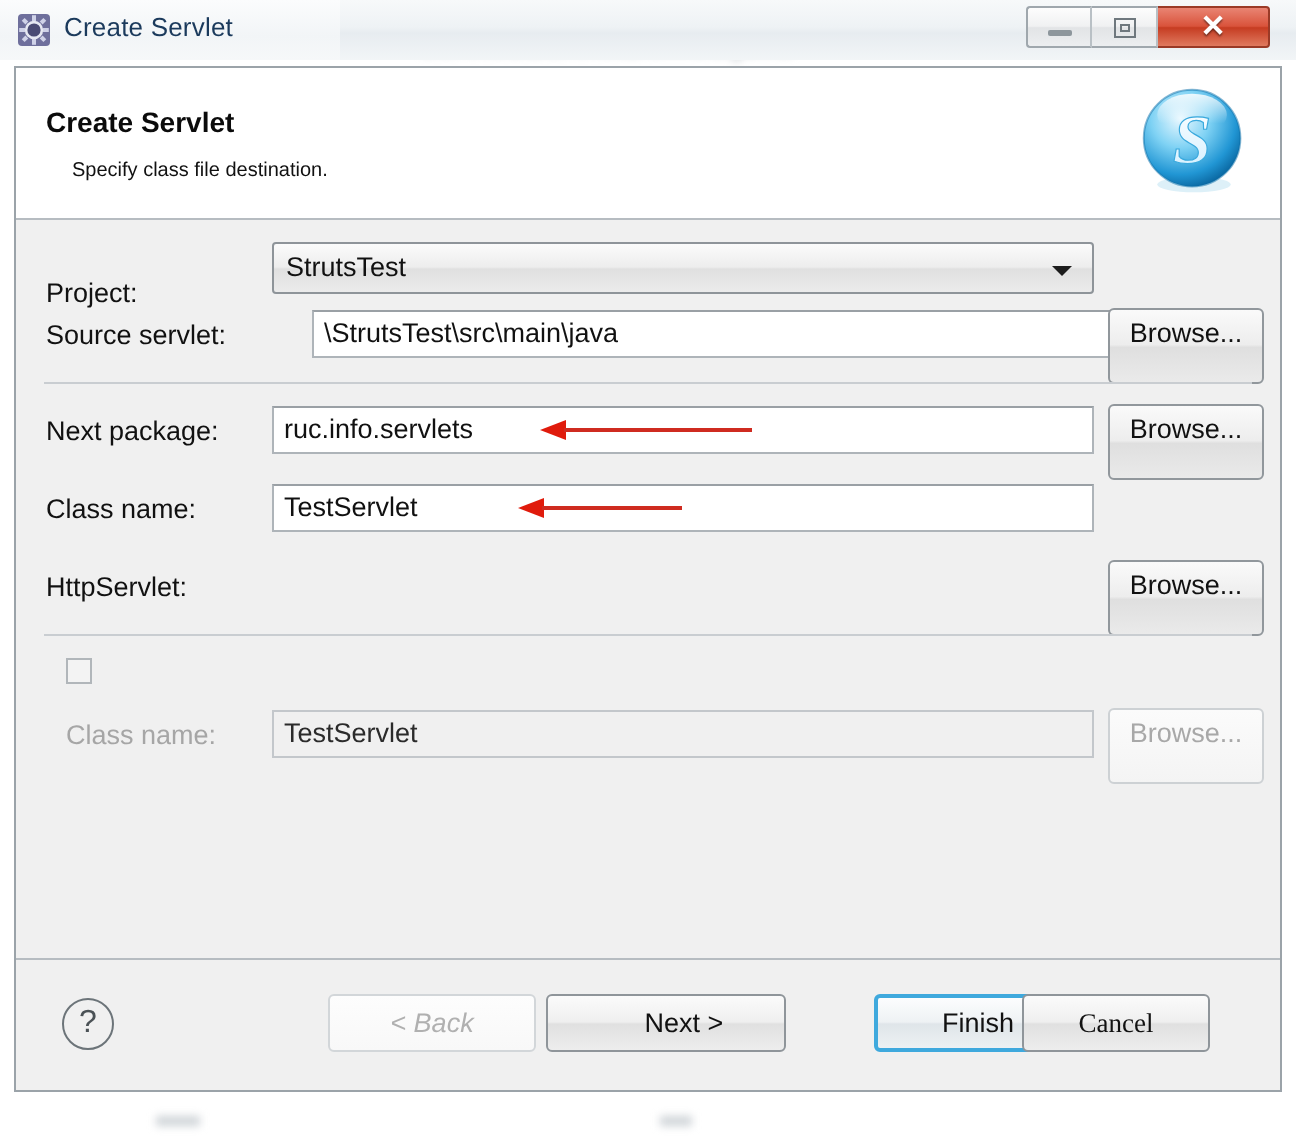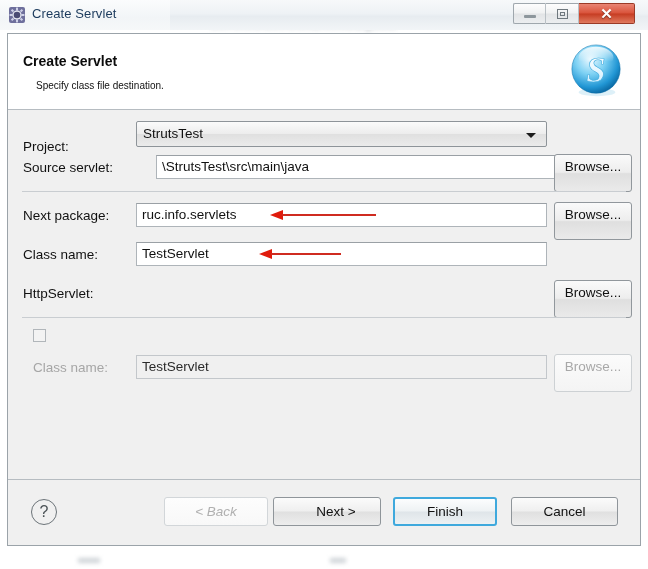--- a/index.html
+++ b/index.html
@@ -317,20 +317,21 @@
   }
   .footbtn.disabled {
     color: #b0b0b0;
     background: linear-gradient(to bottom, #fdfdfd 0%, #f8f8f8 100%);
     border-color: #d2d6d9;
   }
   .footbtn.default {
     border: 2px solid #3fa9dd;
     line-height: 25px;
     background: linear-gradient(to bottom, #fcfdfe 0%, #eef2f4 48%, #dfe5e9 52%, #edf1f3 100%);
+    margin-left: 44px;
   }
 </style>
 </head>
 <body>
 
 <div id="desktop">
   <div class="blur-text blur-a">— &nbsp; ———— &nbsp;● &nbsp;——— &nbsp; ——</div>
   <div class="blur-text blur-b">servlet/ServletDemo1.java</div>
   <div class="blur-bar" style="left:78px; bottom:6px; width:22px; height:5px;"></div>
   <div class="blur-bar" style="left:330px; bottom:6px; width:16px; height:5px;"></div>
@@ -441,19 +442,19 @@
 
       <div class="row-label disabled" style="left:25px; top:250px;">Class name:</div>
       <div class="textfield disabled" style="left:128px; top:245px; width:411px;">TestServlet</div>
       <div class="btn disabled" style="left:546px; top:244px; width:78px;">Browse...</div>
     </div>
 
     <div id="footer">
       <div id="help-icon">?</div>
 
       <div class="footbtn disabled" style="left:156px; width:104px;font-style:italic;">&lt; Back</div>
-      <div class="footbtn" style="left:265px; width:108px;padding-left:18px;">Next &gt;</div>
+      <div class="footbtn" style="left:265px; width:120px;padding-left:18px;">Next &gt;</div>
       <div class="footbtn default" style="left:385px; width:104px;">Finish</div>
-      <div class="footbtn" style="left:503px; width:107px;">Cancel</div>
+      <div class="footbtn" style="left:503px; width:94px;font-family:Liberation Serif, serif;">Cancel</div>
     </div>
 
   </div>
 </div>
 
 </body></html>

